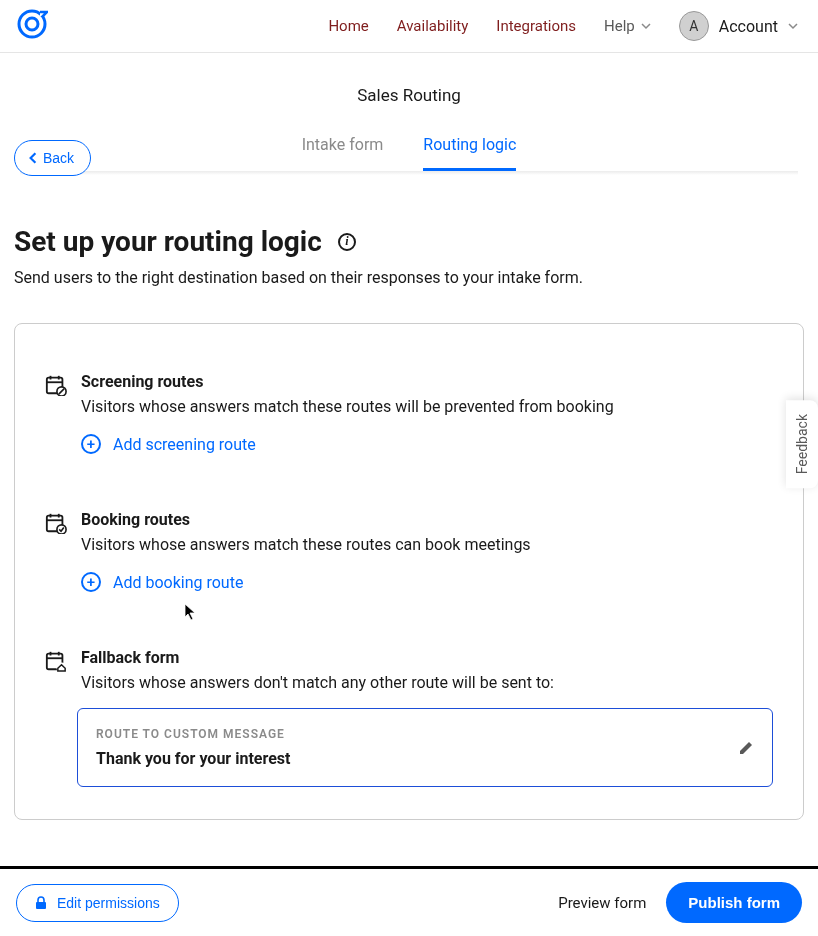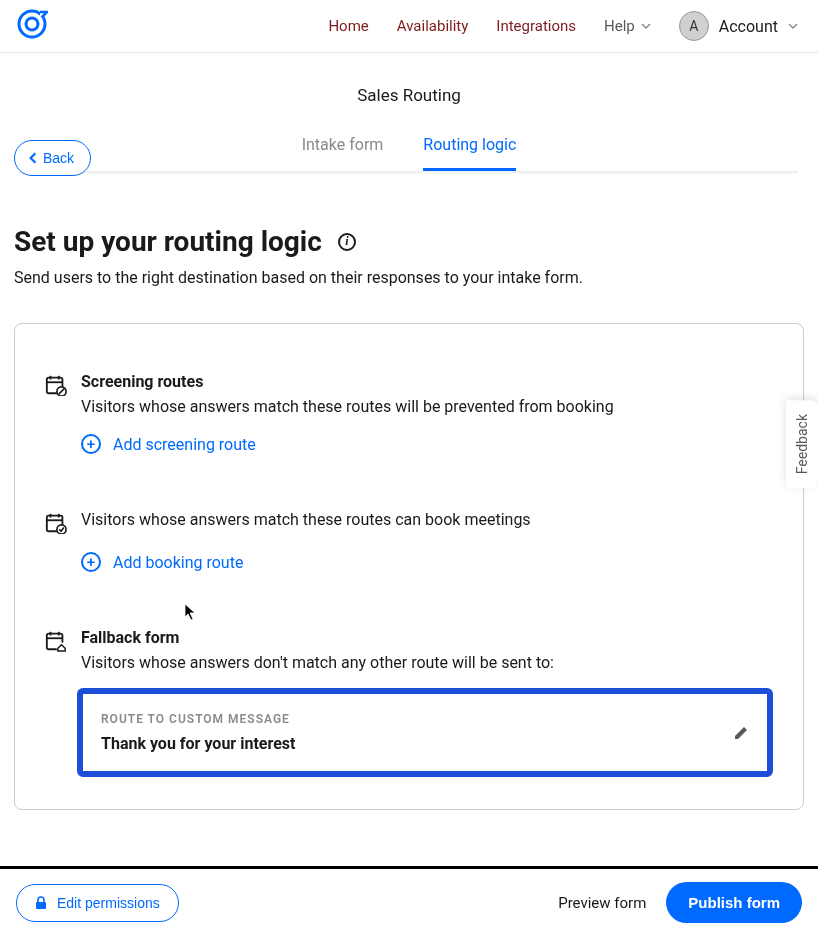--- a/index.html
+++ b/index.html
@@ -227,21 +227,21 @@
       border-radius: 50%;
       display: flex;
       align-items: center;
       justify-content: center;
       font-size: 15px;
       line-height: 1;
       font-weight: 500;
     }
 
     .fallback-box {
-      border: 6px solid #1d4ed8;
+      border: 1px solid #1d4ed8;
       border-radius: 6px;
       padding: 18px 18px;
       margin-left: 32px;
       margin-top: 16px;
       display: flex;
       align-items: center;
       justify-content: space-between;
     }
 
     .fallback-label {
@@ -423,20 +423,21 @@
       <div class="section-header">
         <svg class="section-icon" viewBox="0 0 24 24">
           <rect x="2" y="4" width="17" height="17" rx="2" fill="none" stroke="#1a1a1a" stroke-width="2"></rect>
           <line x1="2" y1="9" x2="19" y2="9" stroke="#1a1a1a" stroke-width="2"></line>
           <line x1="6" y1="2" x2="6" y2="6" stroke="#1a1a1a" stroke-width="2"></line>
           <line x1="15" y1="2" x2="15" y2="6" stroke="#1a1a1a" stroke-width="2"></line>
           <circle cx="18" cy="19" r="5" fill="#fff" stroke="#1a1a1a" stroke-width="1.8"></circle>
           <path d="M15.5 19 L17.5 21 L20.5 17" fill="none" stroke="#1a1a1a" stroke-width="1.8"></path>
         </svg>
         <div class="section-text">
+          <h3>Booking routes</h3>
           <p>Visitors whose answers match these routes can book meetings</p>
         </div>
       </div>
       <div class="add-link">
         <span class="plus-circle">+</span>
         <span>Add booking route</span>
       </div>
     </div>
 
     <div class="section">

